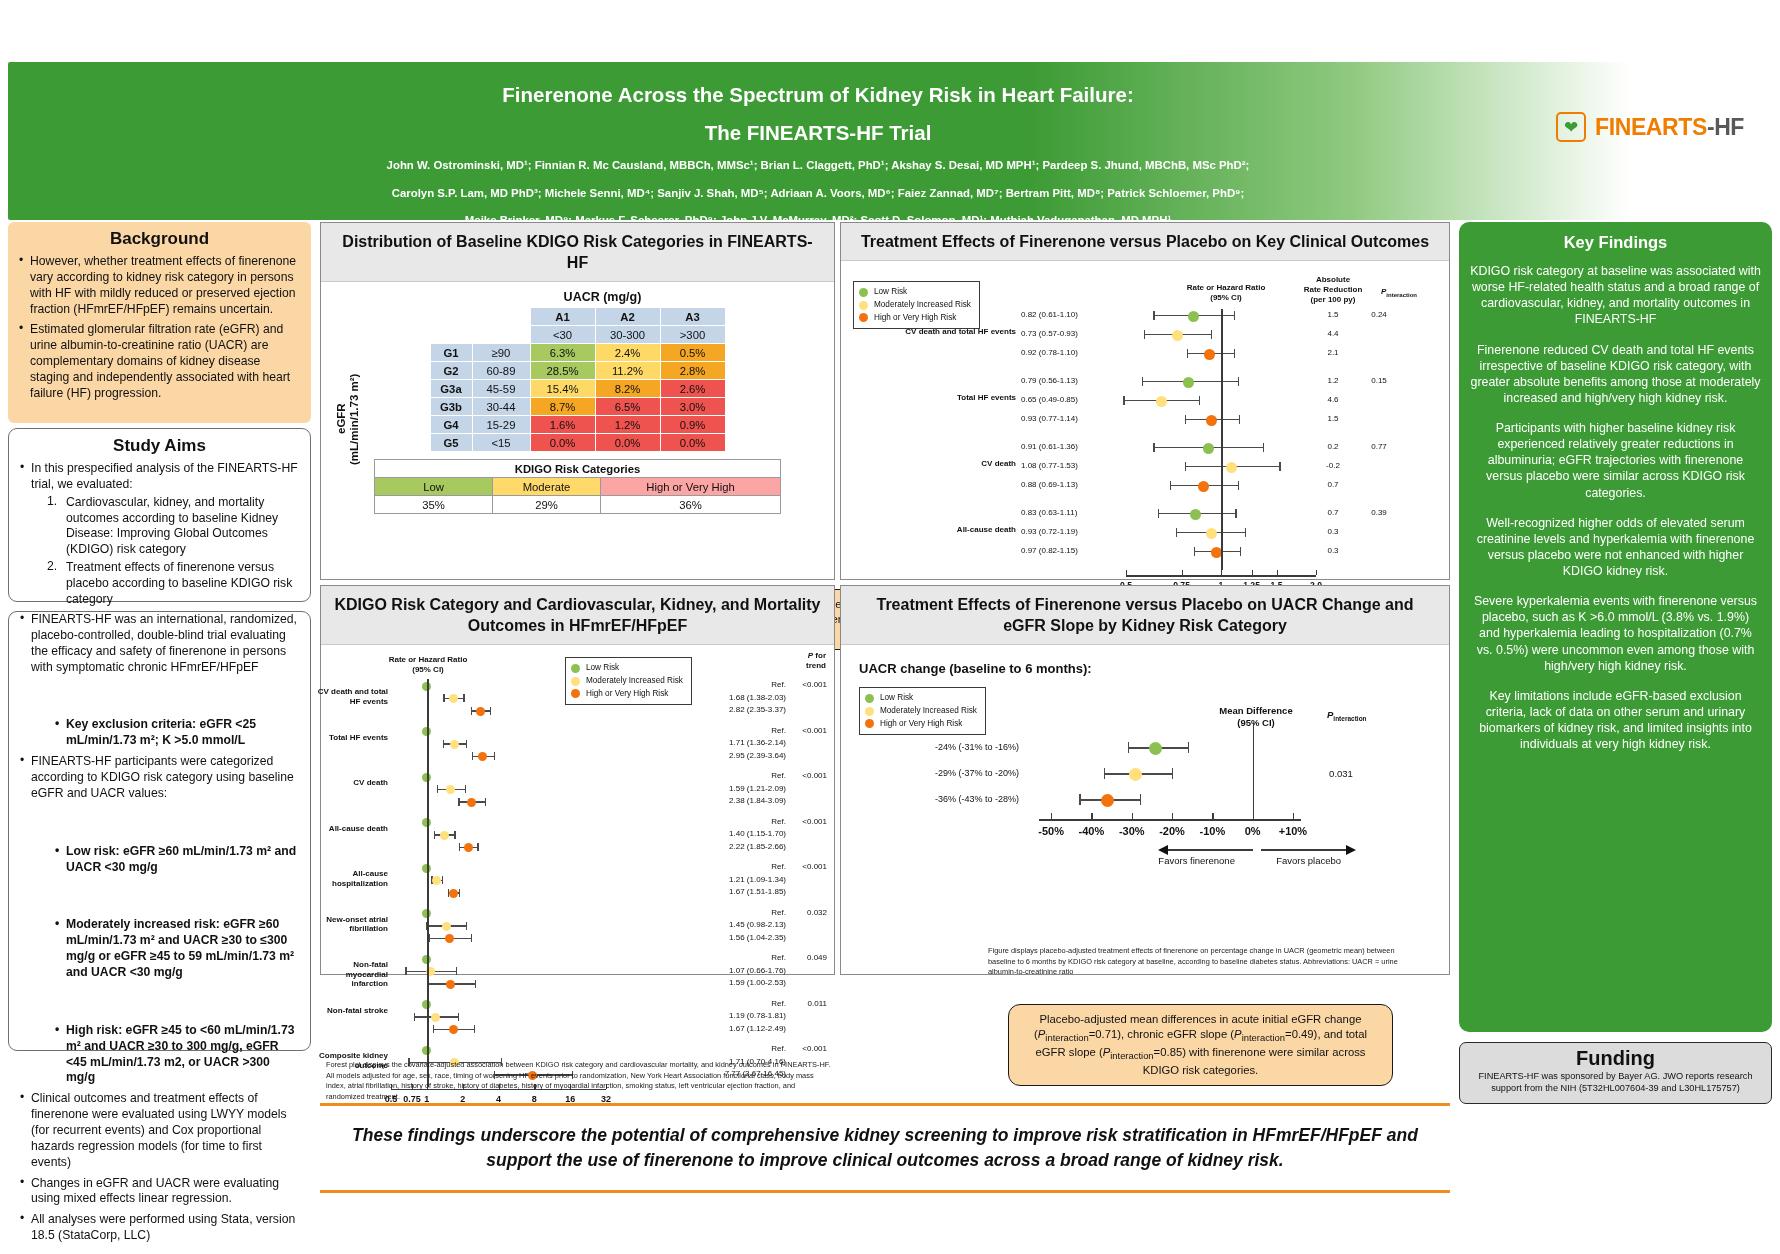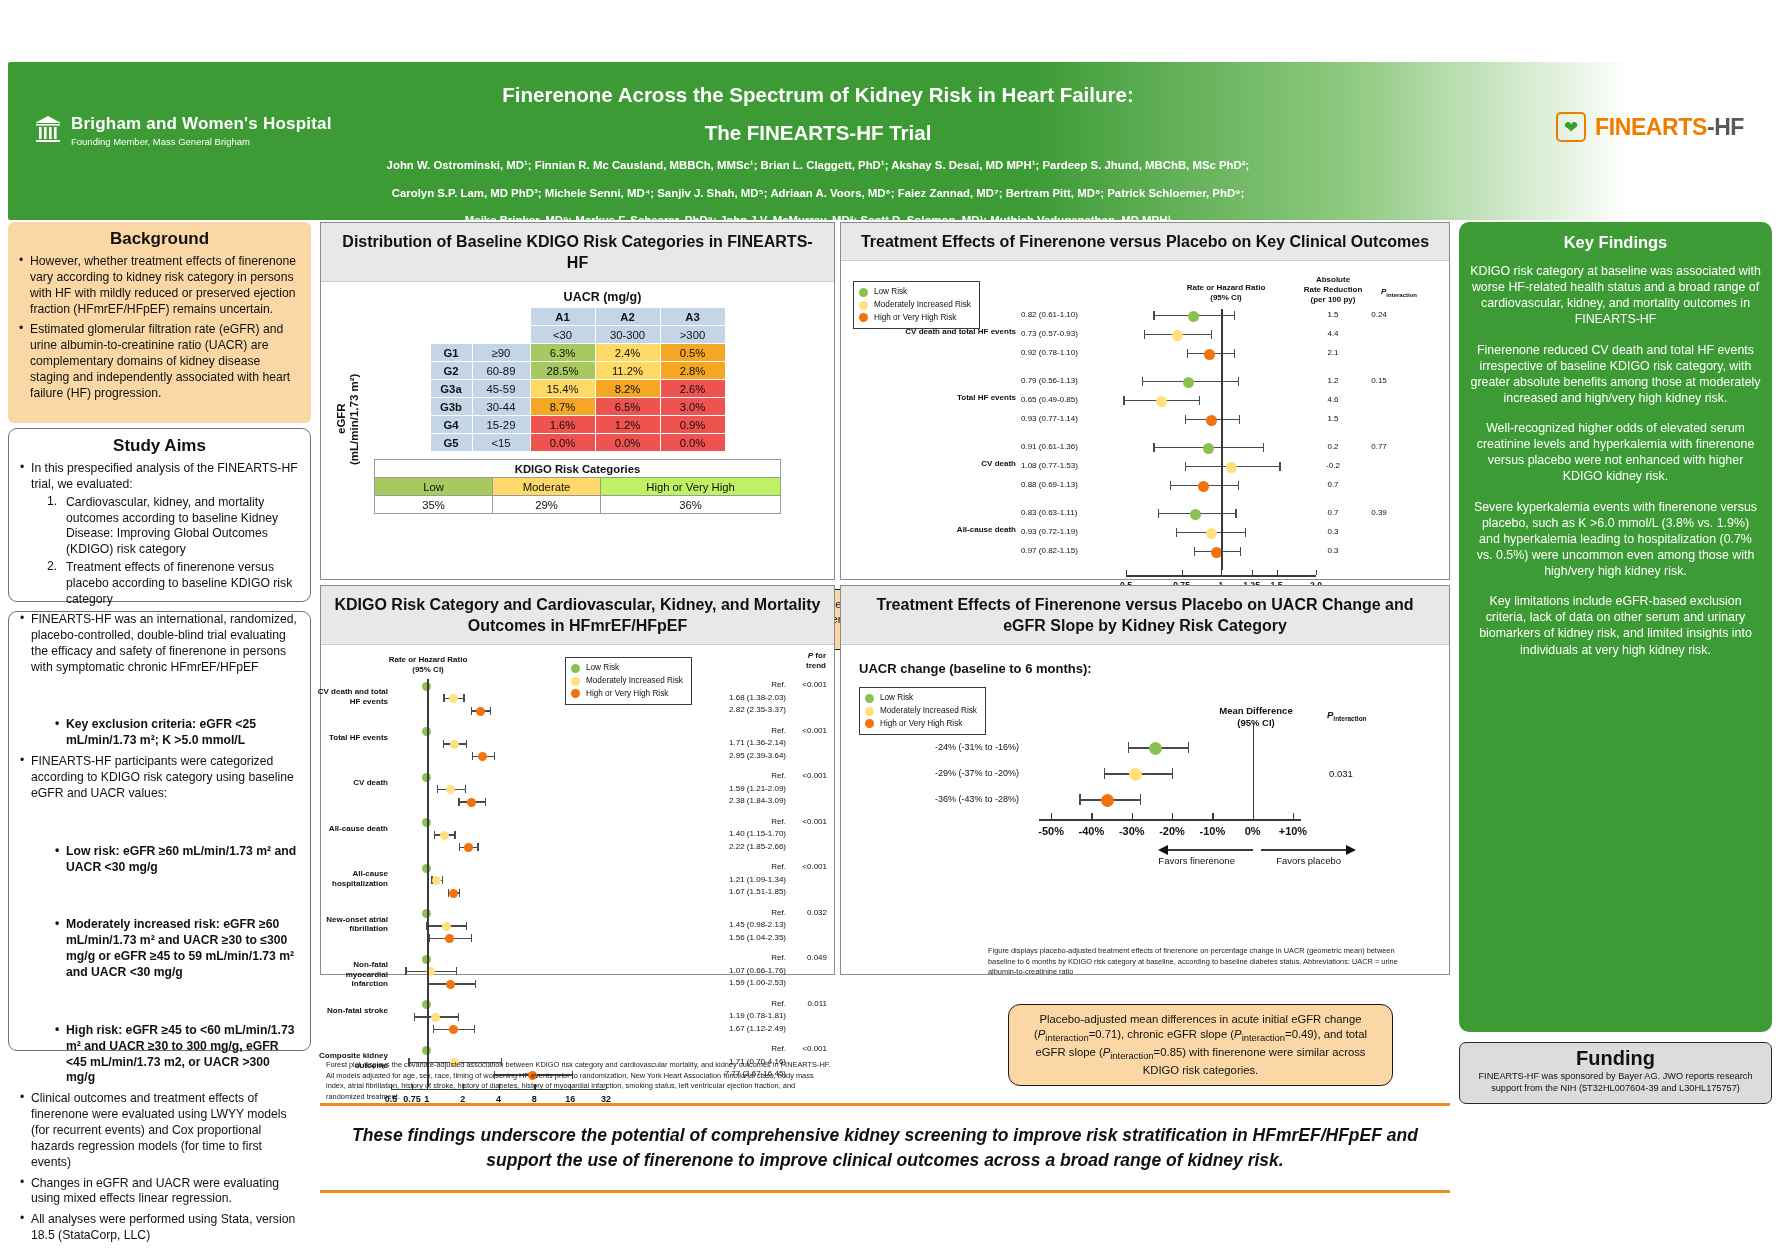--- a/index.html
+++ b/index.html
@@ -91,21 +91,21 @@
     position:absolute; left:14px; top:72px;
     writing-mode:vertical-rl; transform:rotate(180deg);
     font-weight:bold; font-size:11.5px; text-align:center; line-height:1.15;
     height:130px; display:flex; align-items:center; justify-content:center;
   }
   .legend-table { border-collapse:collapse; margin:7px auto 0; }
   .legend-table td { border:1px solid #9a9a9a; font-size:11.3px; text-align:center; padding:2.5px 4px; }
   .lt-title { font-weight:bold; font-size:11.8px; }
   .lg-low { background:#a8c95f; width:118px;}
   .lg-mod { background:#ffda6a; width:108px;}
-  .lg-high { background:#bef264; width:180px;}
+  .lg-high { background:#fca5a5; width:180px;}
 
   .callout {
     position:absolute; background:#fbd7a5; border:1.6px solid #1a1a1a; border-radius:12px;
     font-size:11.3px; line-height:1.34; text-align:center; padding:7px 11px;
   }
   #callout-distribution { left:375px; top:589px; width:553px; }
   #callout-egfr { left:1008px; top:1004px; width:385px; }
 
   
   .forest { position:relative; width:100%; height:100%; font-size:8px; }
@@ -150,35 +150,20 @@
     border-top:3px solid #f08c1e; border-bottom:3px solid #f08c1e;
     display:flex; align-items:center; justify-content:center; text-align:center;
     font-style:italic; font-weight:bold; font-size:17.5px; line-height:1.45;
     padding:0 12px;
   }
 </style>
 </head>
 <body>
 
 <div class="header">
-  <div class="bwh-logo">
-    <svg class="bwh-mark" viewBox="0 0 30 34">
-      <polygon points="15,2 28,9 2,9" fill="#fff"></polygon>
-      <rect x="3" y="10" width="24" height="1.6" fill="#fff"></rect>
-      <rect x="6" y="13" width="2.6" height="12" fill="#fff"></rect>
-      <rect x="11" y="13" width="2.6" height="12" fill="#fff"></rect>
-      <rect x="16" y="13" width="2.6" height="12" fill="#fff"></rect>
-      <rect x="21" y="13" width="2.6" height="12" fill="#fff"></rect>
-      <rect x="3" y="26" width="24" height="2" fill="#fff"></rect>
-    </svg>
-    <div>
-      <div class="bwh-text-1">Brigham and Women's Hospital</div>
-      <div class="bwh-text-2">Founding Member, Mass General Brigham</div>
-    </div>
-  </div>
 
   <div class="title-block">
     <div class="poster-title">Finerenone Across the Spectrum of Kidney Risk in Heart Failure:</div>
     <div class="poster-title">The FINEARTS-HF Trial</div>
     <div class="authors">John W. Ostrominski, MD¹; Finnian R. Mc Causland, MBBCh, MMSc¹; Brian L. Claggett, PhD¹; Akshay S. Desai, MD MPH¹; Pardeep S. Jhund, MBChB, MSc PhD²;</div>
     <div class="authors">Carolyn S.P. Lam, MD PhD³; Michele Senni, MD⁴; Sanjiv J. Shah, MD⁵; Adriaan A. Voors, MD⁶; Faiez Zannad, MD⁷; Bertram Pitt, MD⁸; Patrick Schloemer, PhD⁹;</div>
     <div class="authors">Meike Brinker, MD⁹; Markus F. Scheerer, PhD⁹; John J.V. McMurray, MD²; Scott D. Solomon, MD¹; Muthiah Vaduganathan, MD MPH¹</div>
 
   </div>
 
@@ -692,20 +677,21 @@
 </div>
 <div class="foot" style="left:988px; top:946px; width:420px;">Figure displays placebo-adjusted treatment effects of finerenone on percentage change in UACR (geometric mean) between baseline to 6 months by KDIGO risk category at baseline, according to baseline diabetes status. Abbreviations: UACR = urine albumin-to-creatinine ratio</div>
 <div class="callout" id="callout-egfr">
   Placebo-adjusted mean differences in acute initial eGFR change (<i>P</i><sub>interaction</sub>=0.71), chronic eGFR slope (<i>P</i><sub>interaction</sub>=0.49), and total eGFR slope (<i>P</i><sub>interaction</sub>=0.85) with finerenone were similar across KDIGO risk categories.
 </div>
 
 <div id="key-findings">
   <h2>Key Findings</h2>
   <p>KDIGO risk category at baseline was associated with worse HF-related health status and a broad range of cardiovascular, kidney, and mortality outcomes in FINEARTS-HF</p>
   <p>Finerenone reduced CV death and total HF events irrespective of baseline KDIGO risk category, with greater absolute benefits among those at moderately increased and high/very high kidney risk.</p>
+  <p>Participants with higher baseline kidney risk experienced relatively greater reductions in albuminuria; eGFR trajectories with finerenone versus placebo were similar across KDIGO risk categories.</p>
   <p>Well-recognized higher odds of elevated serum creatinine levels and hyperkalemia with finerenone versus placebo were not enhanced with higher KDIGO kidney risk.</p>
   <p>Severe kyperkalemia events with finerenone versus placebo, such as K &gt;6.0 mmol/L (3.8% vs. 1.9%) and hyperkalemia leading to hospitalization (0.7% vs. 0.5%) were uncommon even among those with high/very high kidney risk.</p>
   <p>Key limitations include eGFR-based exclusion criteria, lack of data on other serum and urinary biomarkers of kidney risk, and limited insights into individuals at very high kidney risk.</p>
 </div>
 
 <div id="funding-panel">
   <h3>Funding</h3>
   <p>FINEARTS-HF was sponsored by Bayer AG. JWO reports research support from the NIH (5T32HL007604-39 and L30HL175757)</p>
 </div>
 

